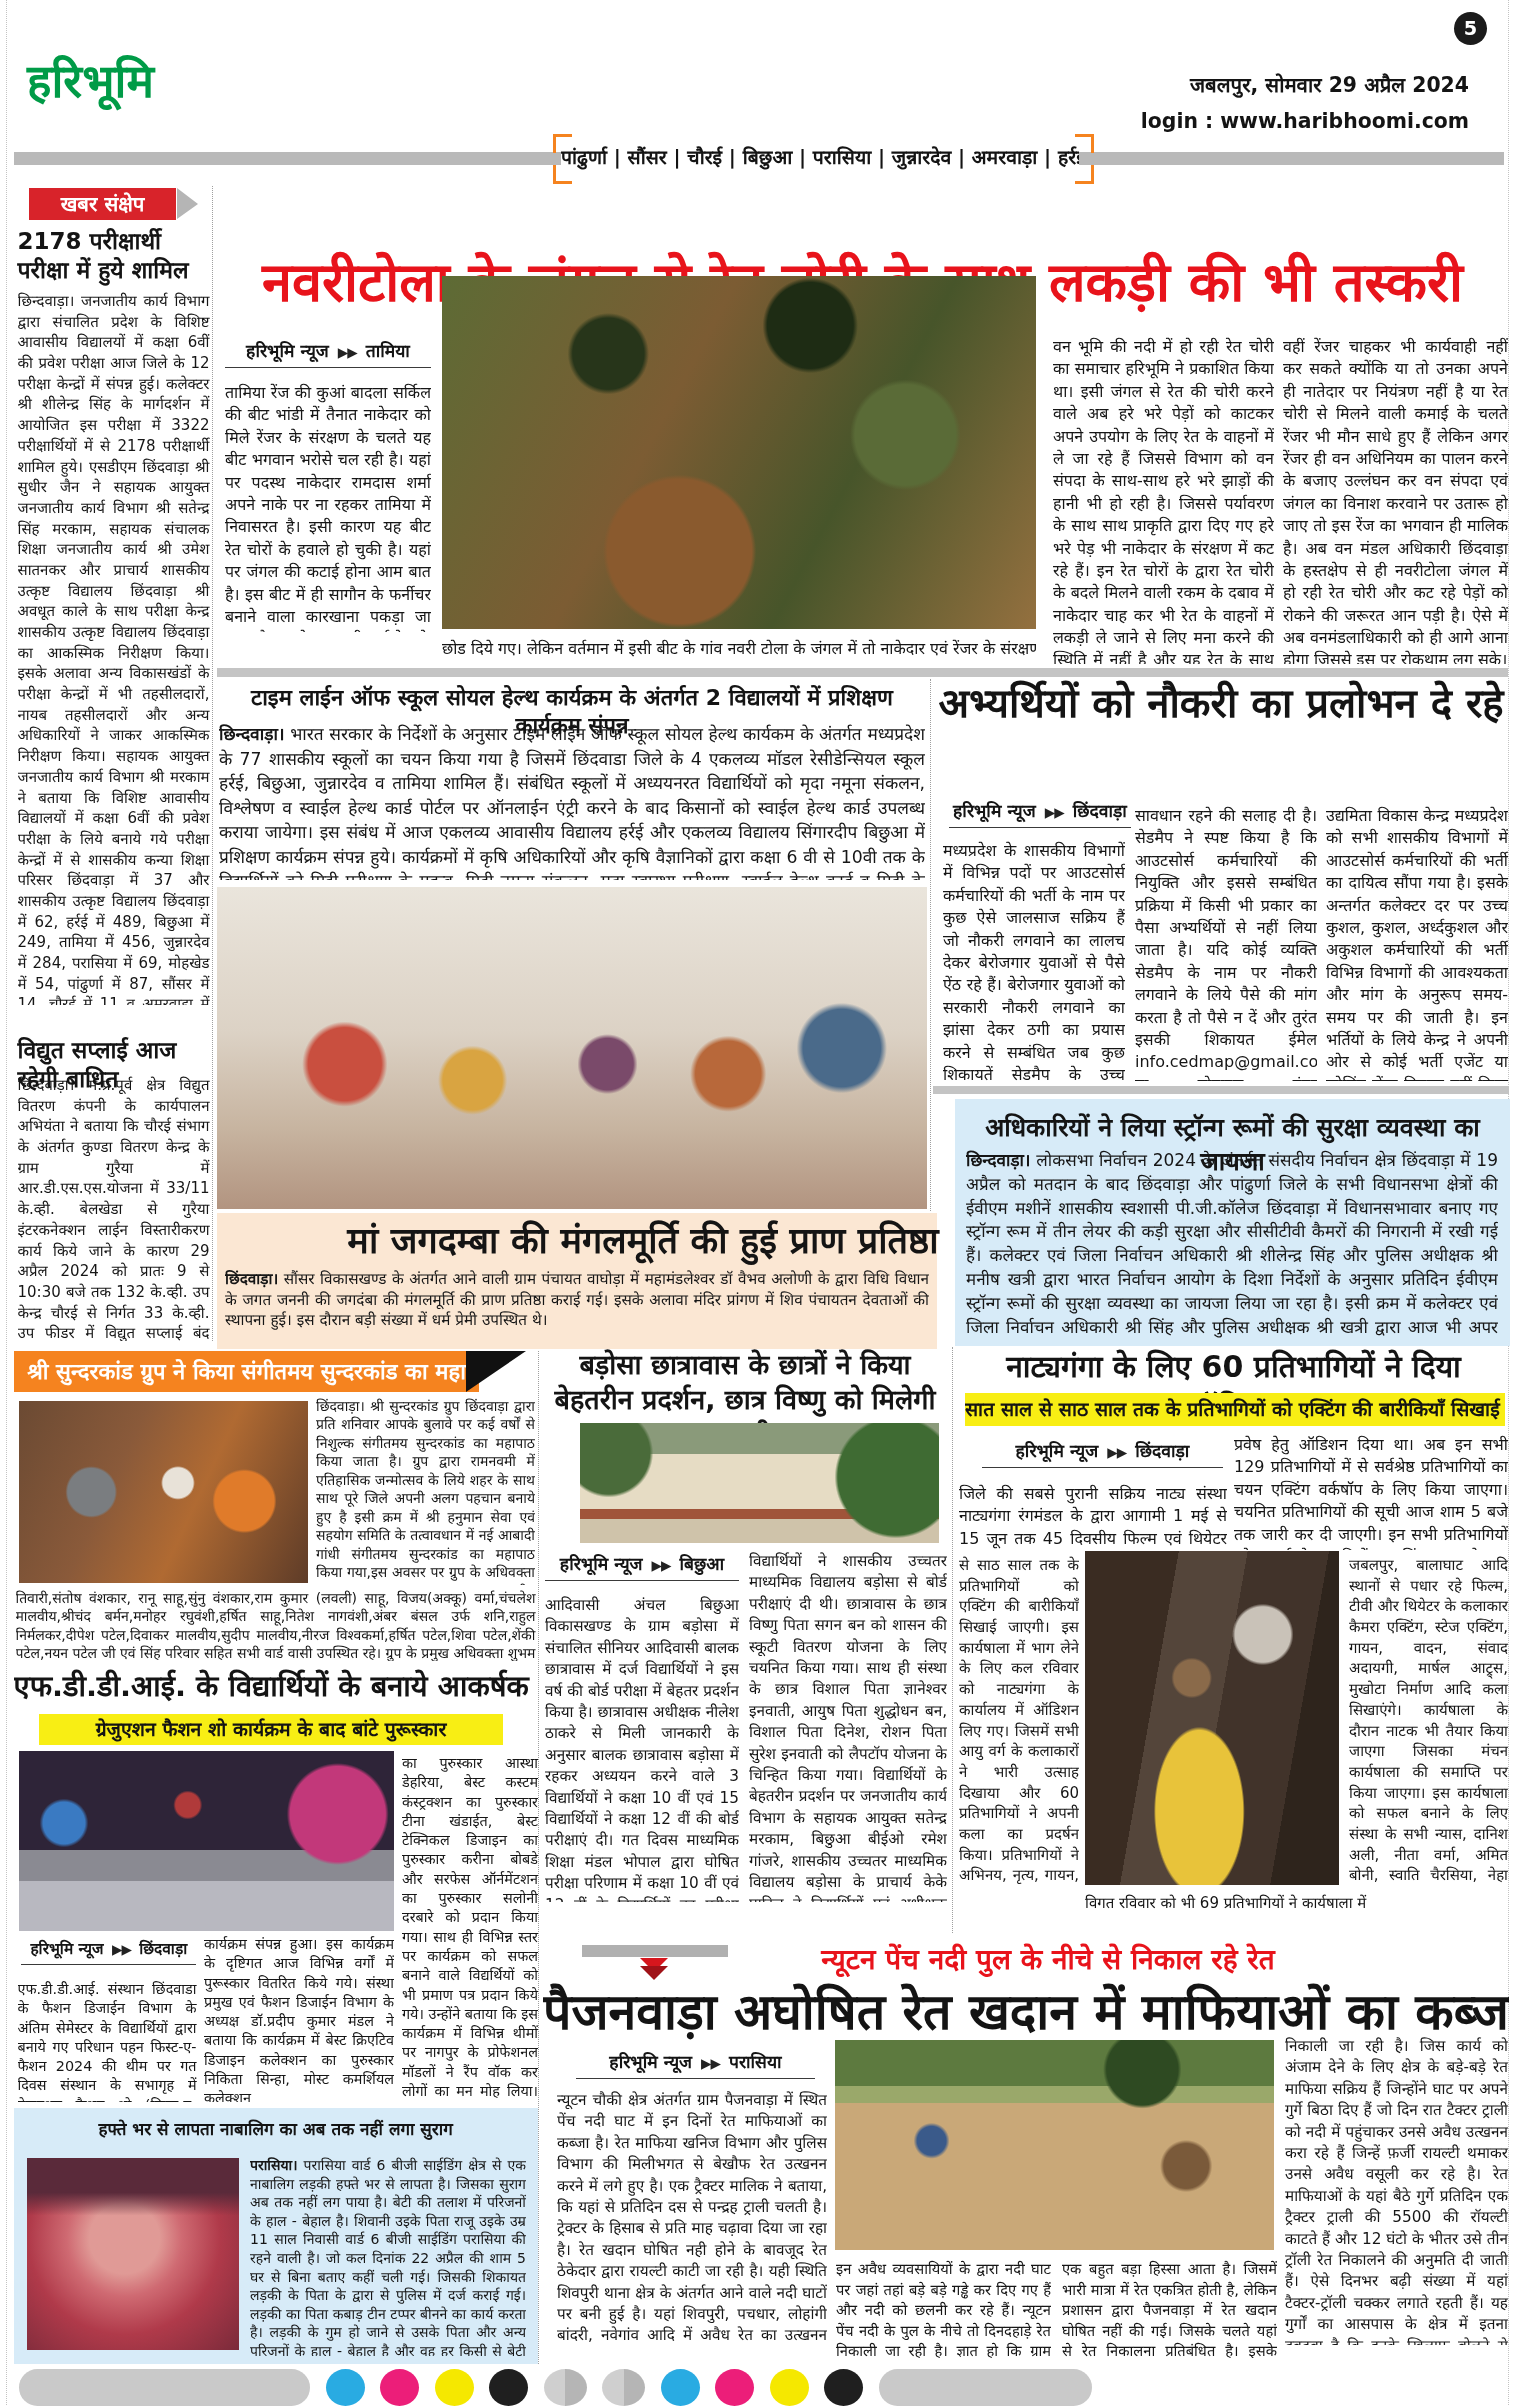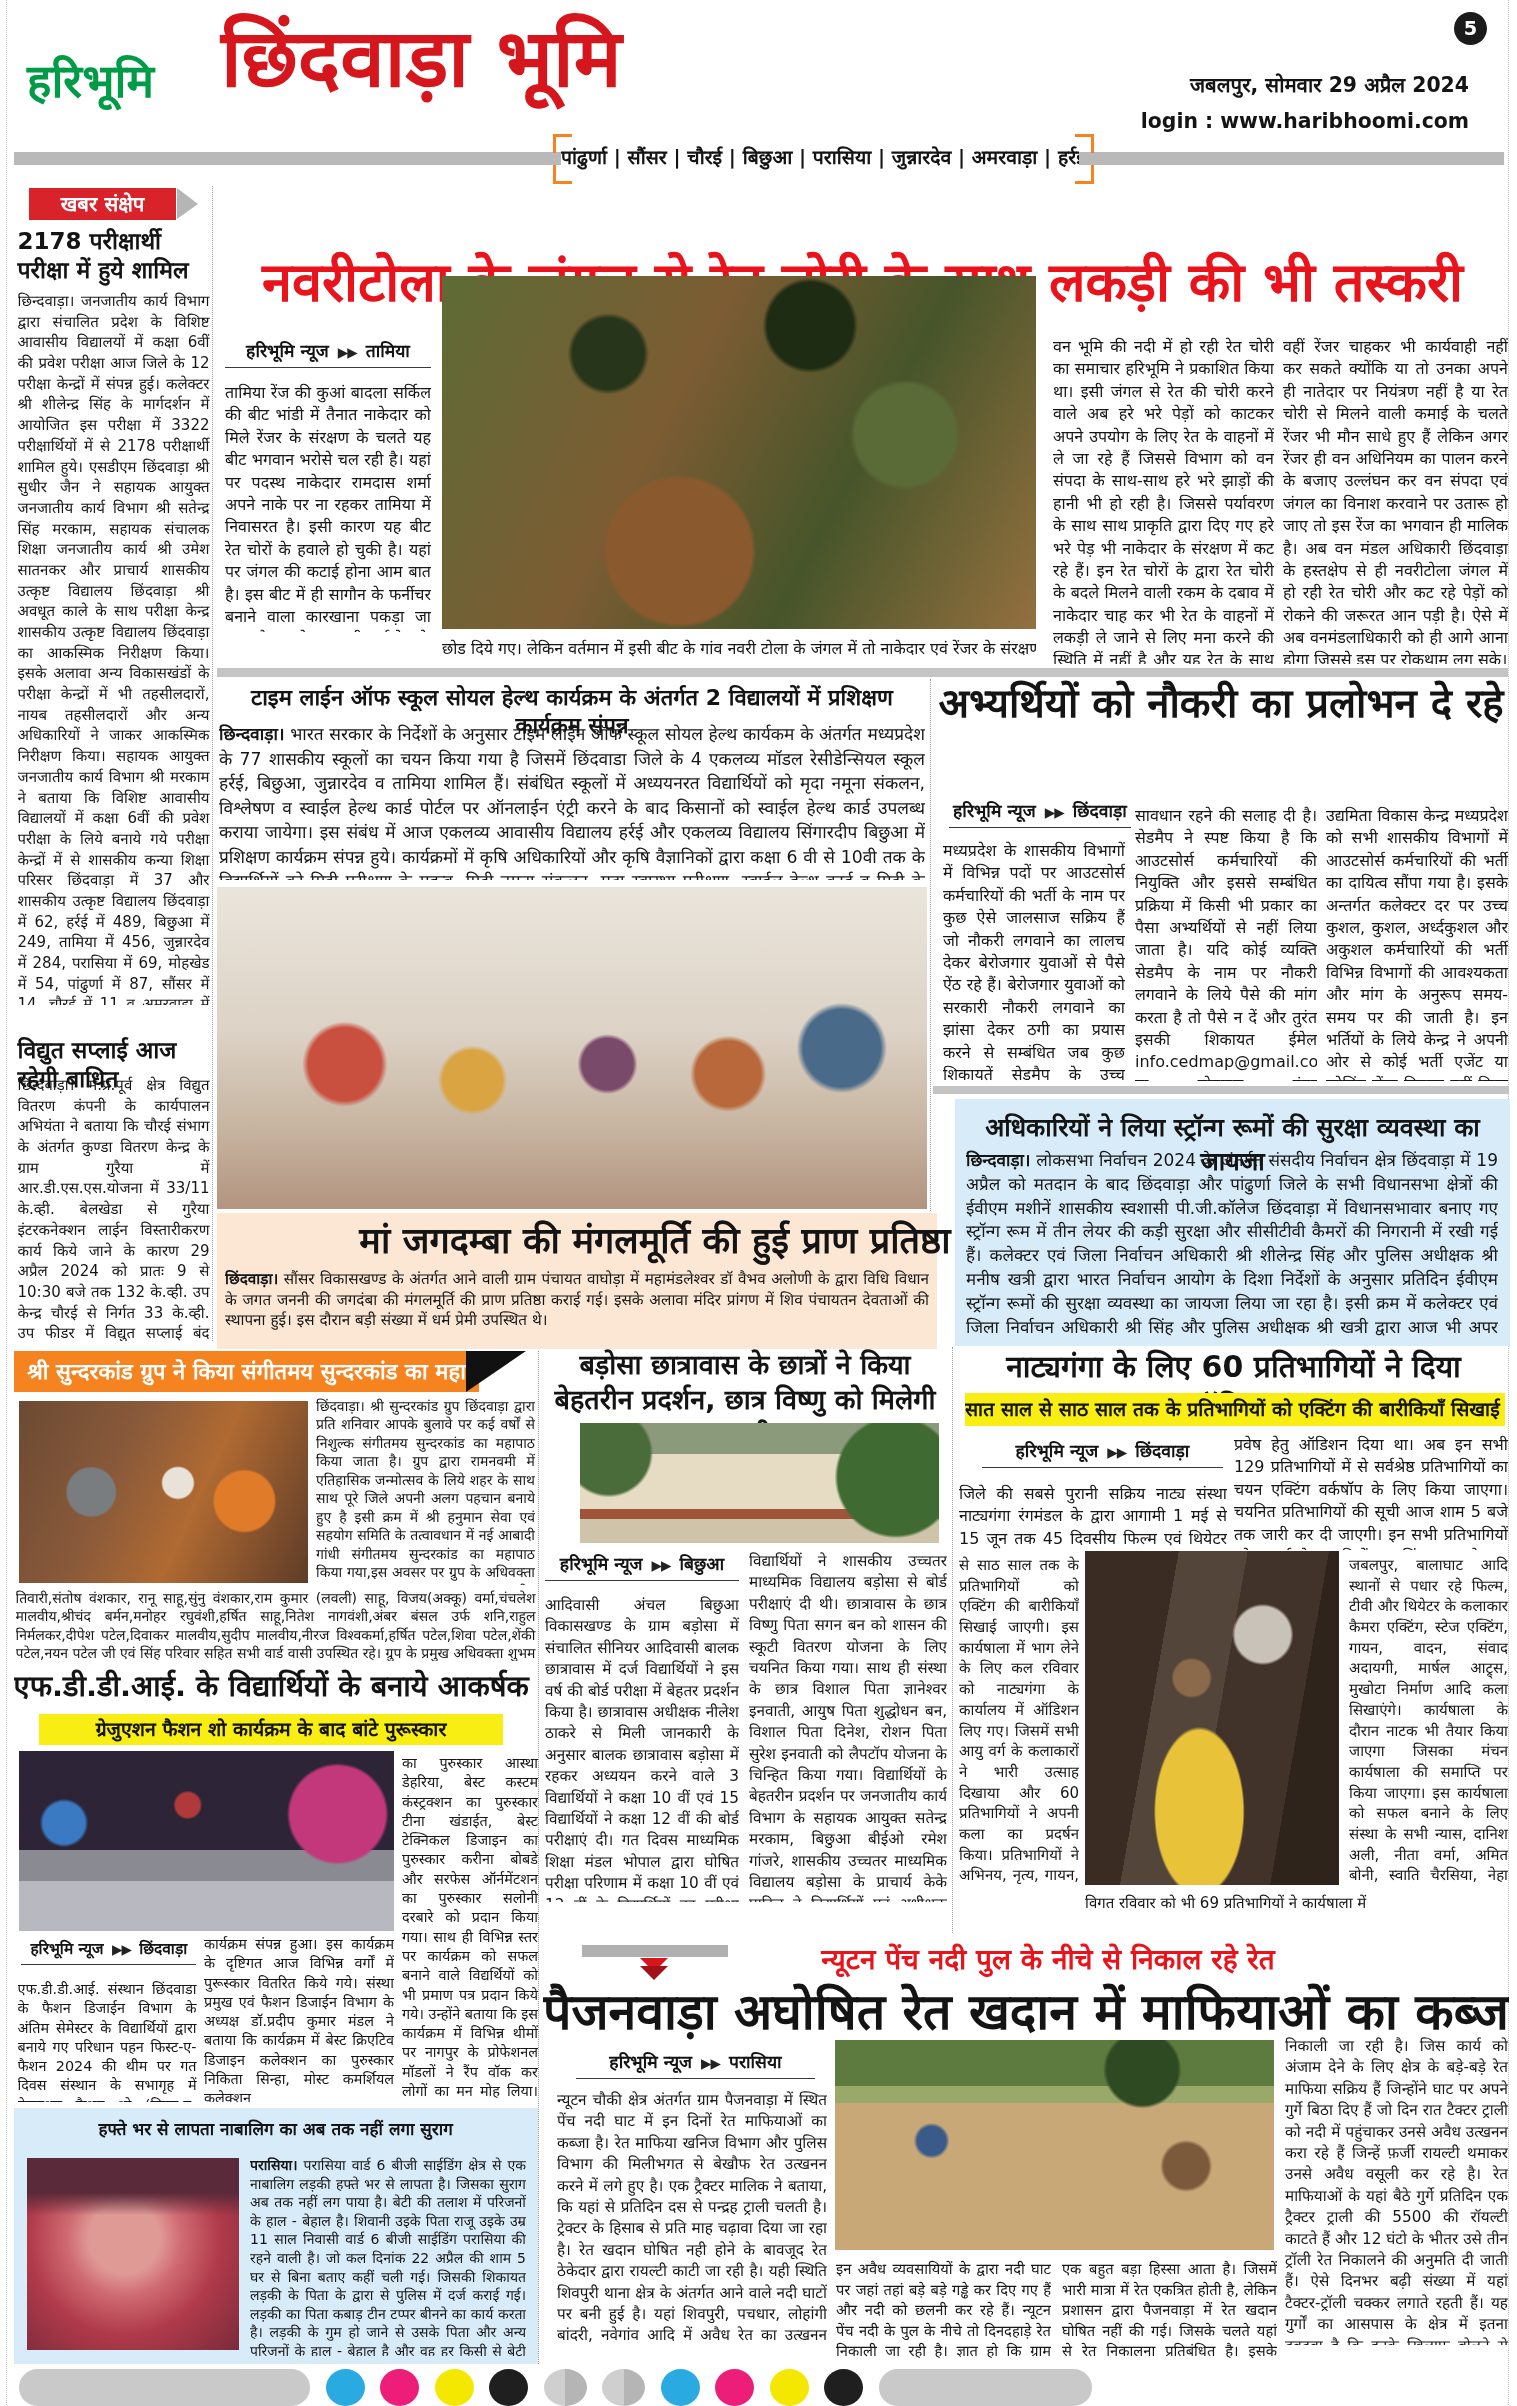--- a/index.html
+++ b/index.html
@@ -77,21 +77,21 @@
     background:
       radial-gradient(circle at 18% 55%,#c94f3f 0 6%,transparent 7%),
       radial-gradient(circle at 36% 60%,#d9a441 0 6%,transparent 7%),
       radial-gradient(circle at 55% 55%,#7a4a6a 0 6%,transparent 7%),
       radial-gradient(circle at 72% 58%,#b8683a 0 6%,transparent 7%),
       radial-gradient(circle at 88% 50%,#4a6a8a 0 6%,transparent 7%),
       linear-gradient(180deg,#eae5dc 0%,#dcd2c5 45%,#c7b4a0 75%,#b29480 100%);}
 
   
   #pran-box{left:217px;top:1213px;width:720px;height:136px;background:#fbe7d3;}
-  #pran-head{left:217px;top:1215px;width:852px;font-size:36px;font-weight:bold;text-align:center;padding-left:12px;}
+  #pran-head{left:217px;top:1215px;width:852px;font-size:36px;font-weight:bold;text-align:center;}
   #pran-body{left:225px;top:1269px;width:704px;height:74px;font-size:15.3px;line-height:1.35;}
 
   
   #strong-box{left:955px;top:1099px;width:555px;height:247px;background:#d7ebf8;}
   #strong-head{left:955px;top:1109px;width:555px;font-size:25px;font-weight:bold;text-align:center;}
   #strong-body{left:966px;top:1149px;width:532px;height:190px;font-size:17px;line-height:1.4;}
 
   
   #sk-banner{left:13.6px;top:1351px;width:452px;height:41px;background:#f5831f;color:#fff;font-size:22px;
              font-weight:bold;line-height:41px;padding-left:13.6px;overflow:hidden;white-space:nowrap;}
@@ -184,21 +184,20 @@
 </style>
 </head>
 <body>
 
 <div class="page">
 
   <div class="edge" style="left:5.8px;"></div>
   <div class="edge" style="left:1508px;"></div>
 
   <div class="abs" id="m-logo">हरिभूमि</div>
-  <div class="abs" id="m-title">छिंदवाड़ा भूमि</div>
   <div class="abs" id="m-circle">5</div>
   <div class="abs" id="m-date">जबलपुर, सोमवार 29 अप्रैल 2024</div>
   <div class="abs" id="m-login">login : www.haribhoomi.com</div>
   <div class="abs" id="strip-bar"></div>
   <div class="abs" id="strip-box">पांढुर्णा | सौंसर | चौरई | बिछुआ | परासिया | जुन्नारदेव | अमरवाड़ा | हर्रई</div>
   <div class="brk" id="brk-tl"></div>
   <div class="brk" id="brk-bl"></div>
   <div class="brk" id="brk-tr"></div>
   <div class="brk" id="brk-br"></div>
 

